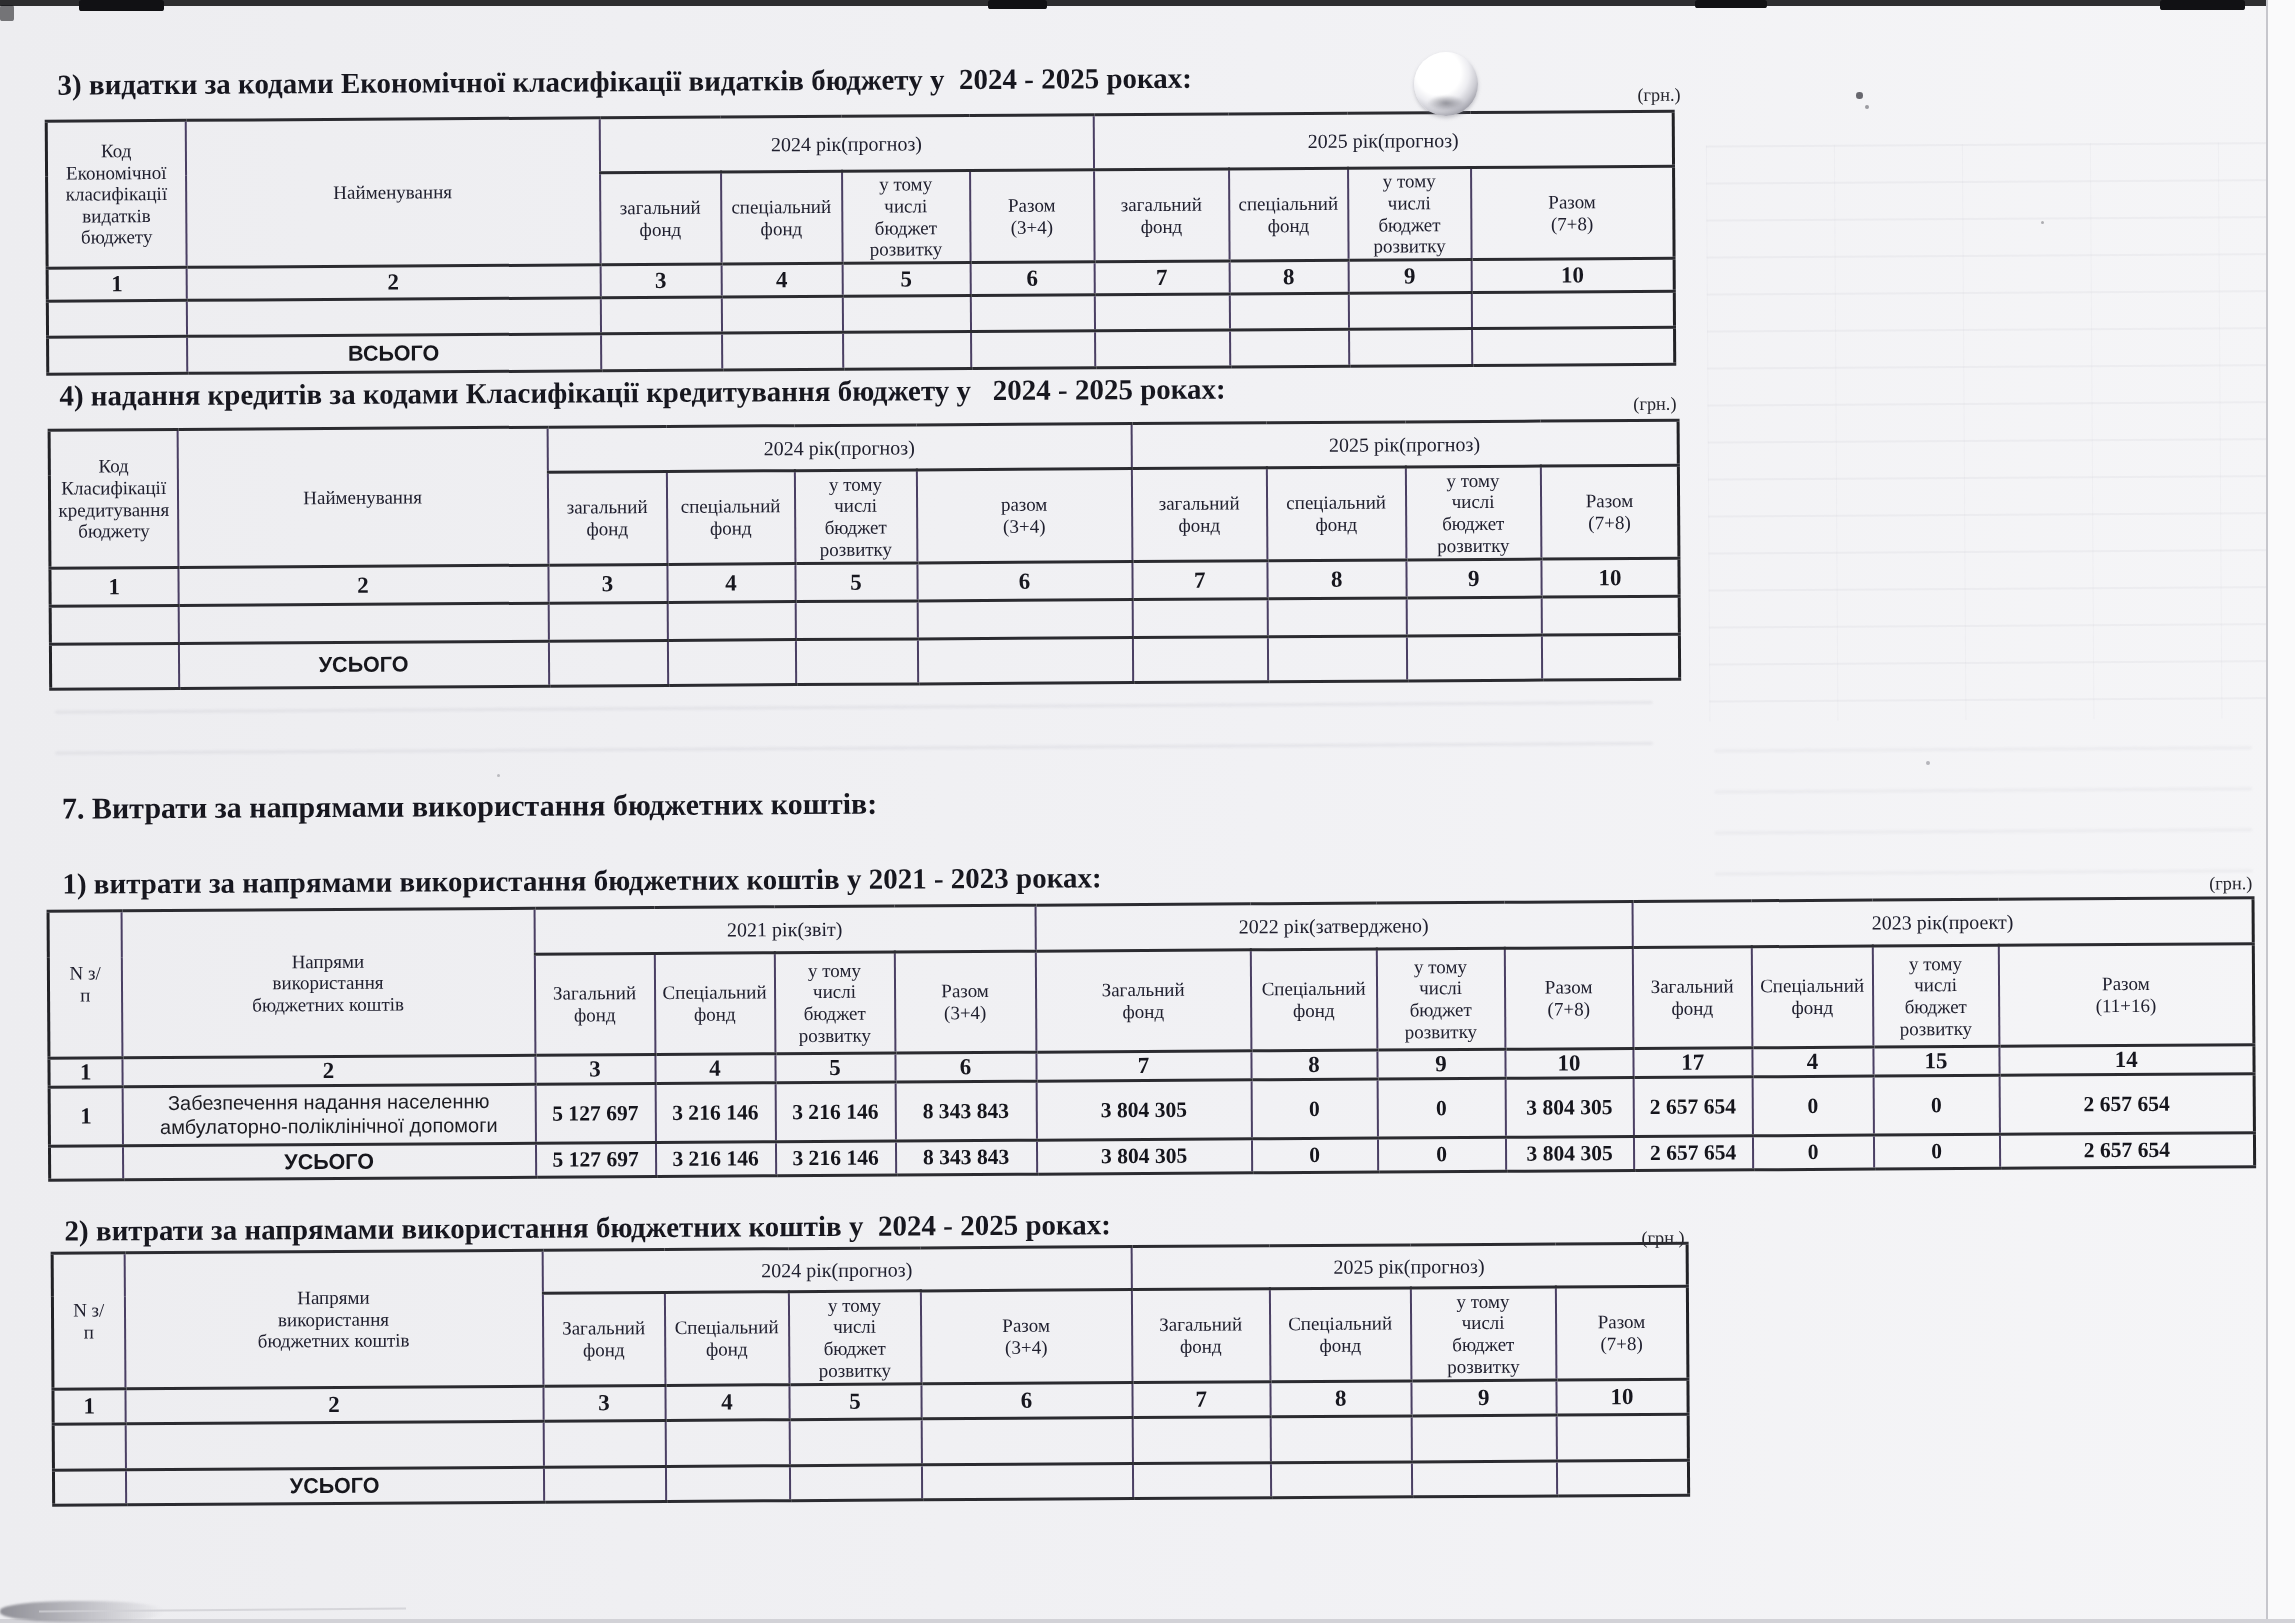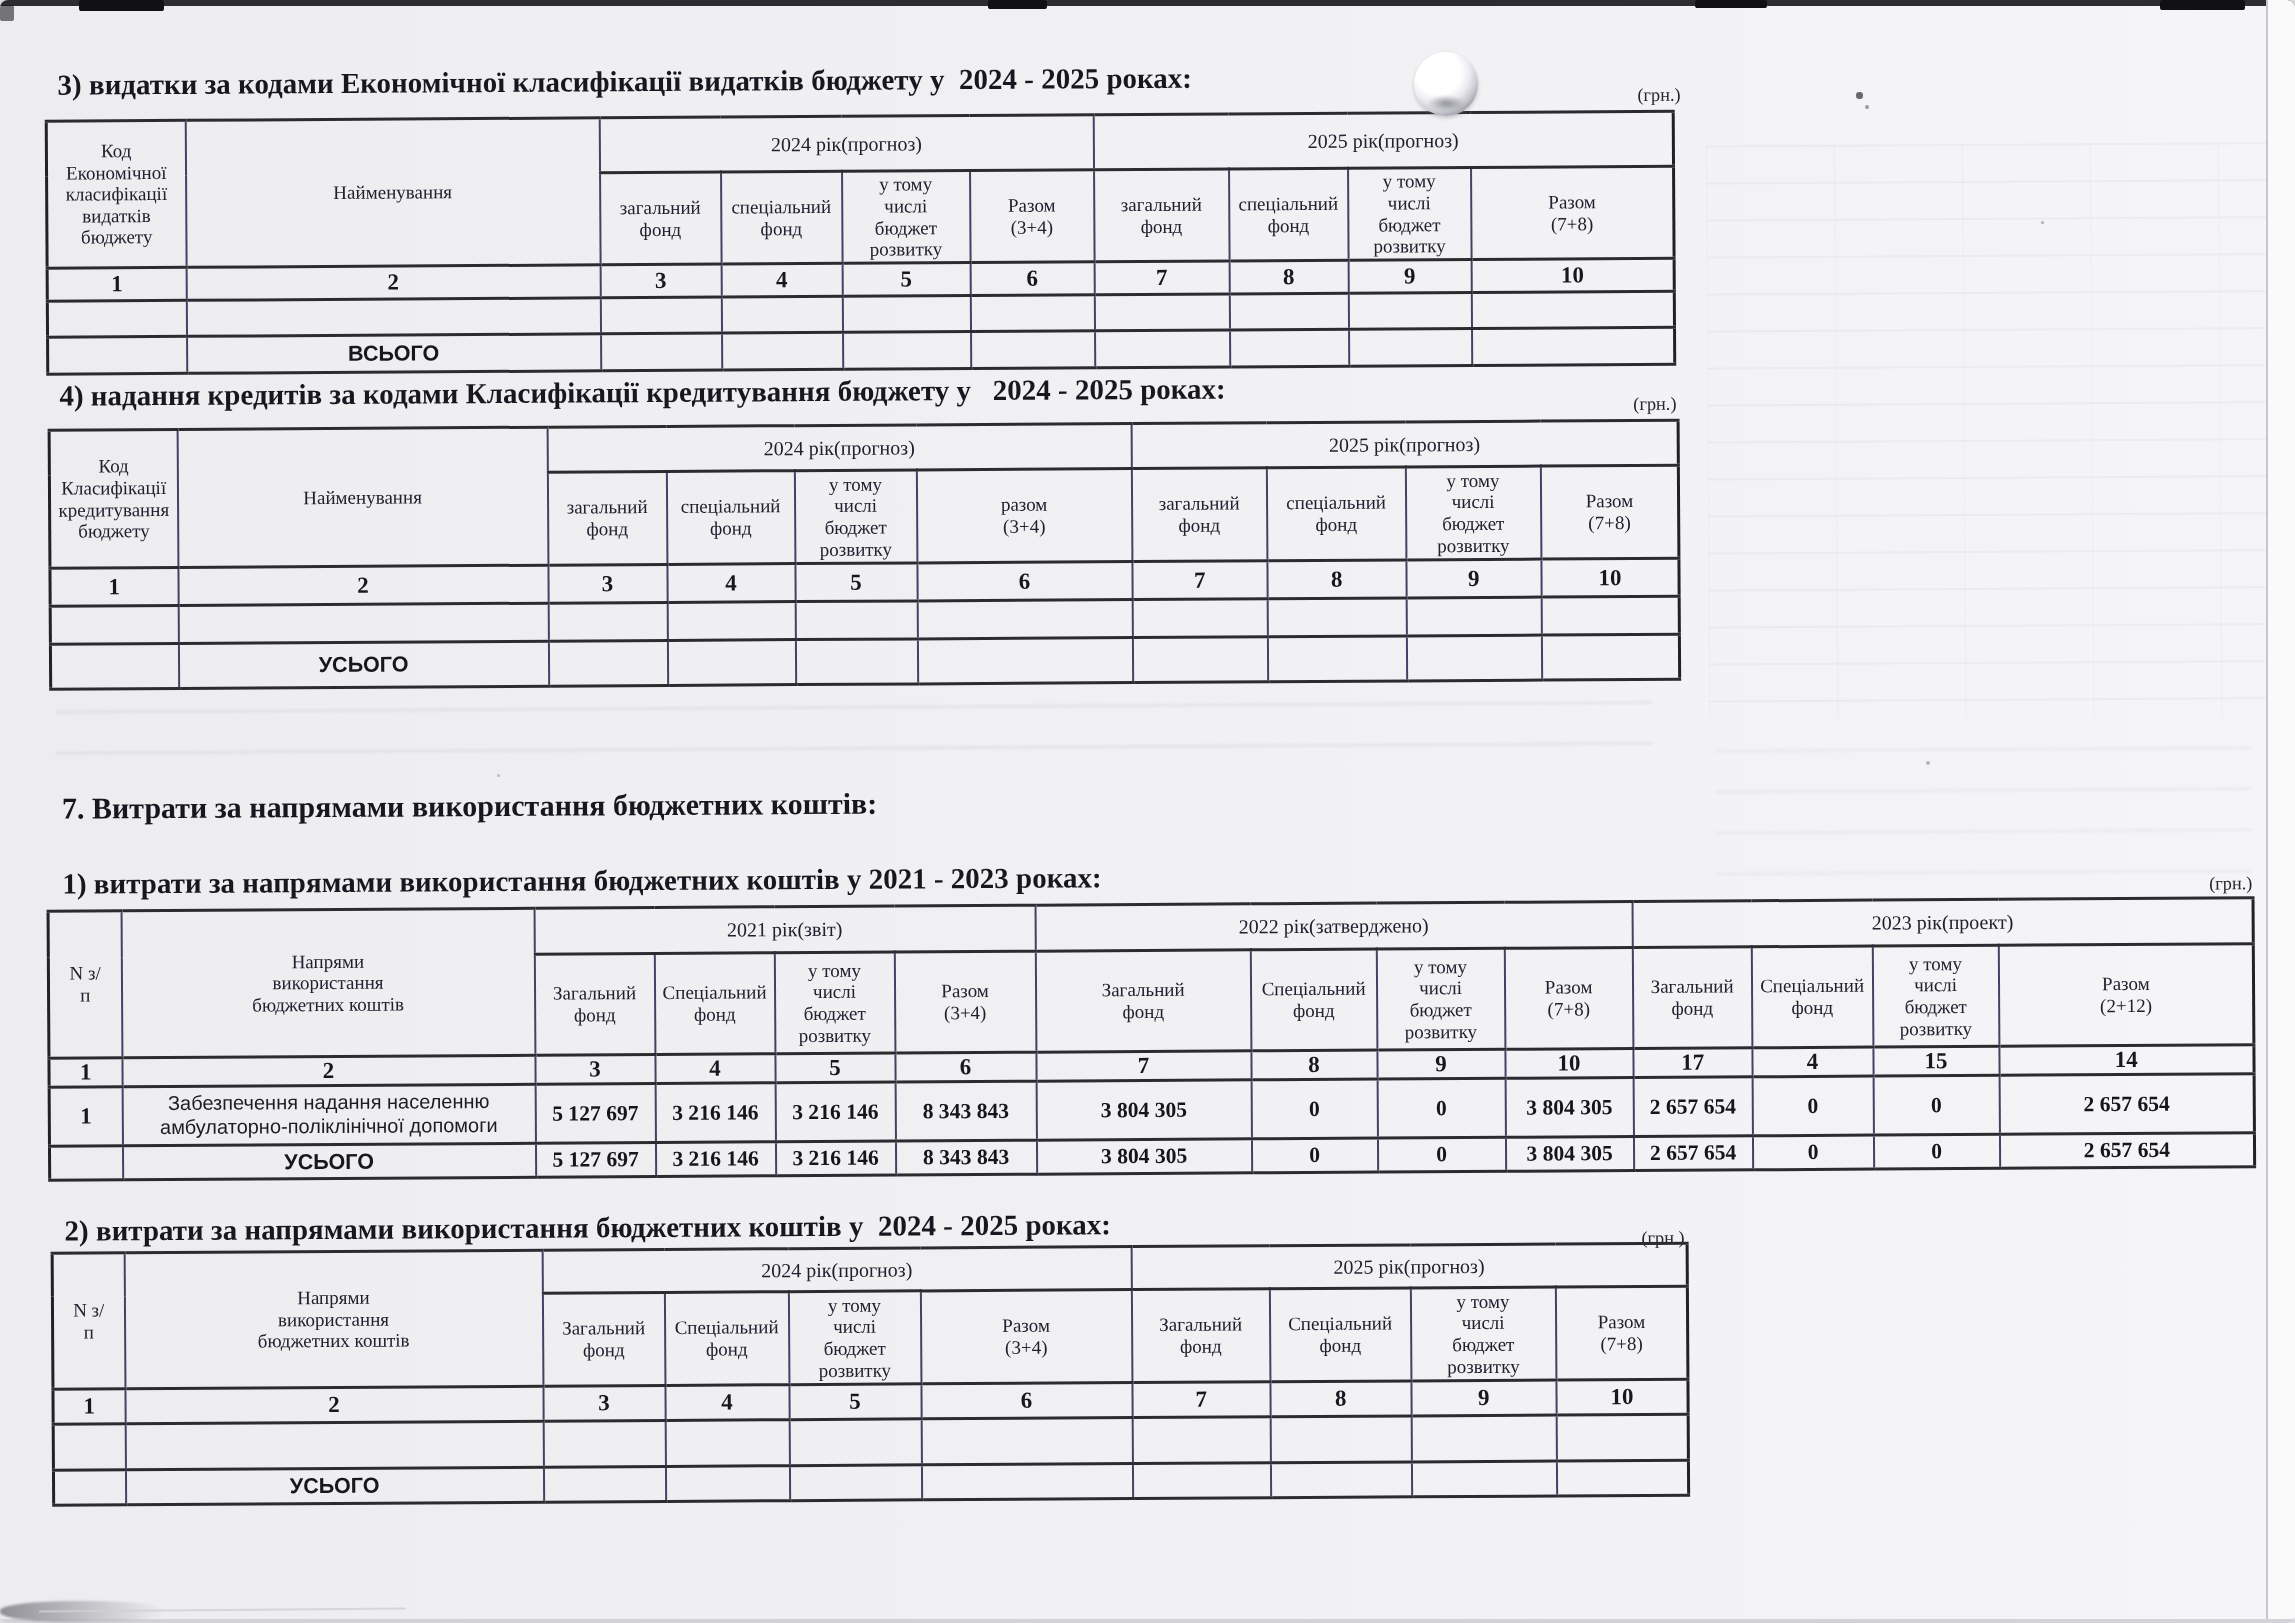--- a/index.html
+++ b/index.html
@@ -1,19 +1,19 @@
 <!DOCTYPE html>
 <html style="font-size:10.5px"><head>
 <meta charset="utf-8">
 <style>
   html,body{margin:0;padding:0;background:#dcdcdf;}
   #canvas{
     position:relative;width:2295px;height:1623px;overflow:hidden;
     background:linear-gradient(90deg,#ededf0 0%,#f1f1f4 55%,#f5f5f7 100%);
-    font-family:"Liberation Serif","DejaVu Serif",serif;color:#1d1d24;border-radius:8px;
+    font-family:"Liberation Serif","DejaVu Serif",serif;color:#1d1d24;
   }
   .sheet{position:absolute;left:0;top:0;width:100%;height:100%;
     transform:rotate(-0.35deg);transform-origin:1145px 818px;}
   
   .doc-title{position:absolute;font-weight:bold;font-size:29px;letter-spacing:0;
     white-space:pre;color:#17171f;}
   .sec-title{font-size:30px;}
   .grn{position:absolute;font-size:18.3px;text-align:right;color:#26262e;}
   
   table.doc{position:absolute;border-collapse:collapse;table-layout:fixed;}
@@ -247,21 +247,21 @@
         <td class="hd"><span class="wf">Спеціальний фонд</span></td>
         <td class="hd"><span class="wt">у тому числі бюджет розвитку</span></td>
         <td class="hd"><span class="wr">Разом (3+4)</span></td>
         <td class="hd"><span class="wf">Загальний фонд</span></td>
         <td class="hd"><span class="wf">Спеціальний фонд</span></td>
         <td class="hd"><span class="wt">у тому числі бюджет розвитку</span></td>
         <td class="hd"><span class="wr">Разом (7+8)</span></td>
         <td class="hd"><span class="wf">Загальний фонд</span></td>
         <td class="hd"><span class="wf">Спеціальний фонд</span></td>
         <td class="hd"><span class="wt">у тому числі бюджет розвитку</span></td>
-        <td class="hd"><span class="wr">Разом (2+12)</span></td>
+        <td class="hd"><span class="wr">Разом (11+16)</span></td>
       </tr>
       <tr style="height:27.5px">
             <td class="num">1</td>
             <td class="num">2</td>
             <td class="num">3</td>
             <td class="num">4</td>
             <td class="num">5</td>
             <td class="num">6</td>
             <td class="num">7</td>
             <td class="num">8</td>

